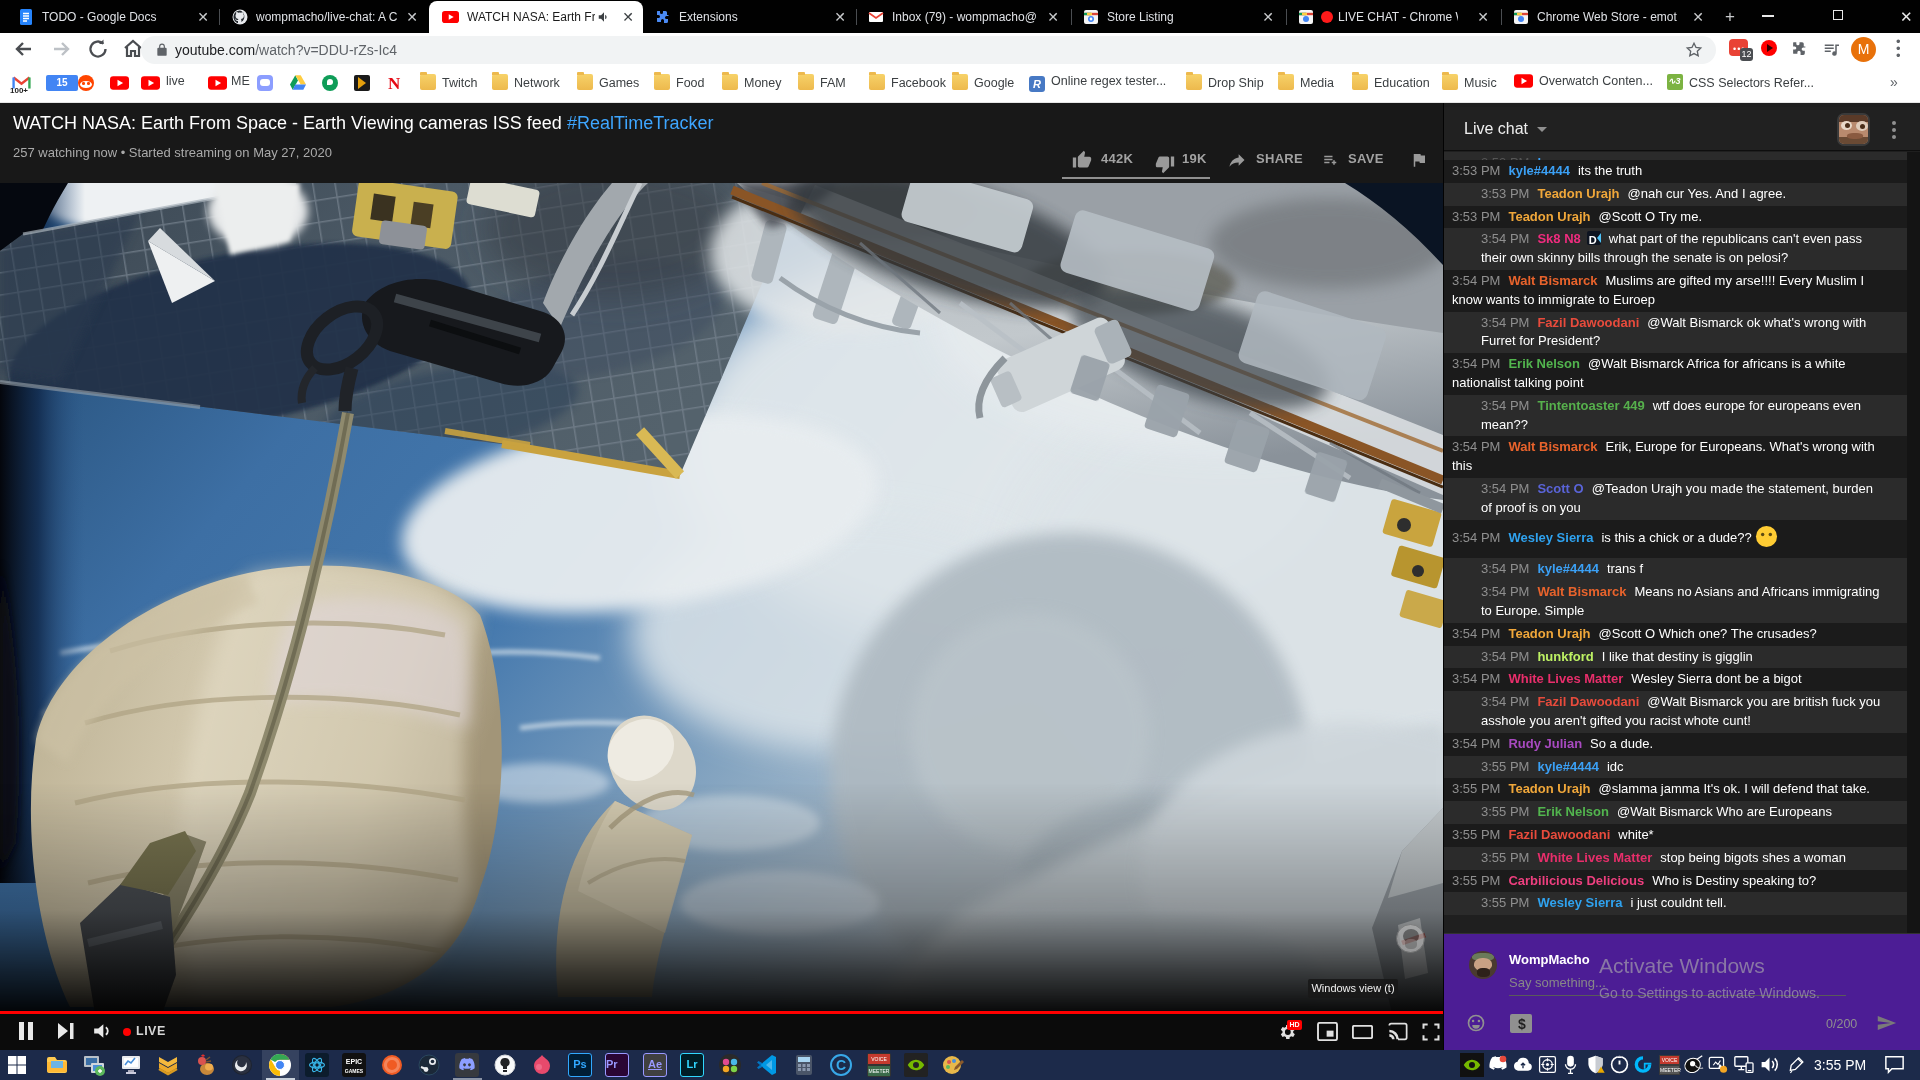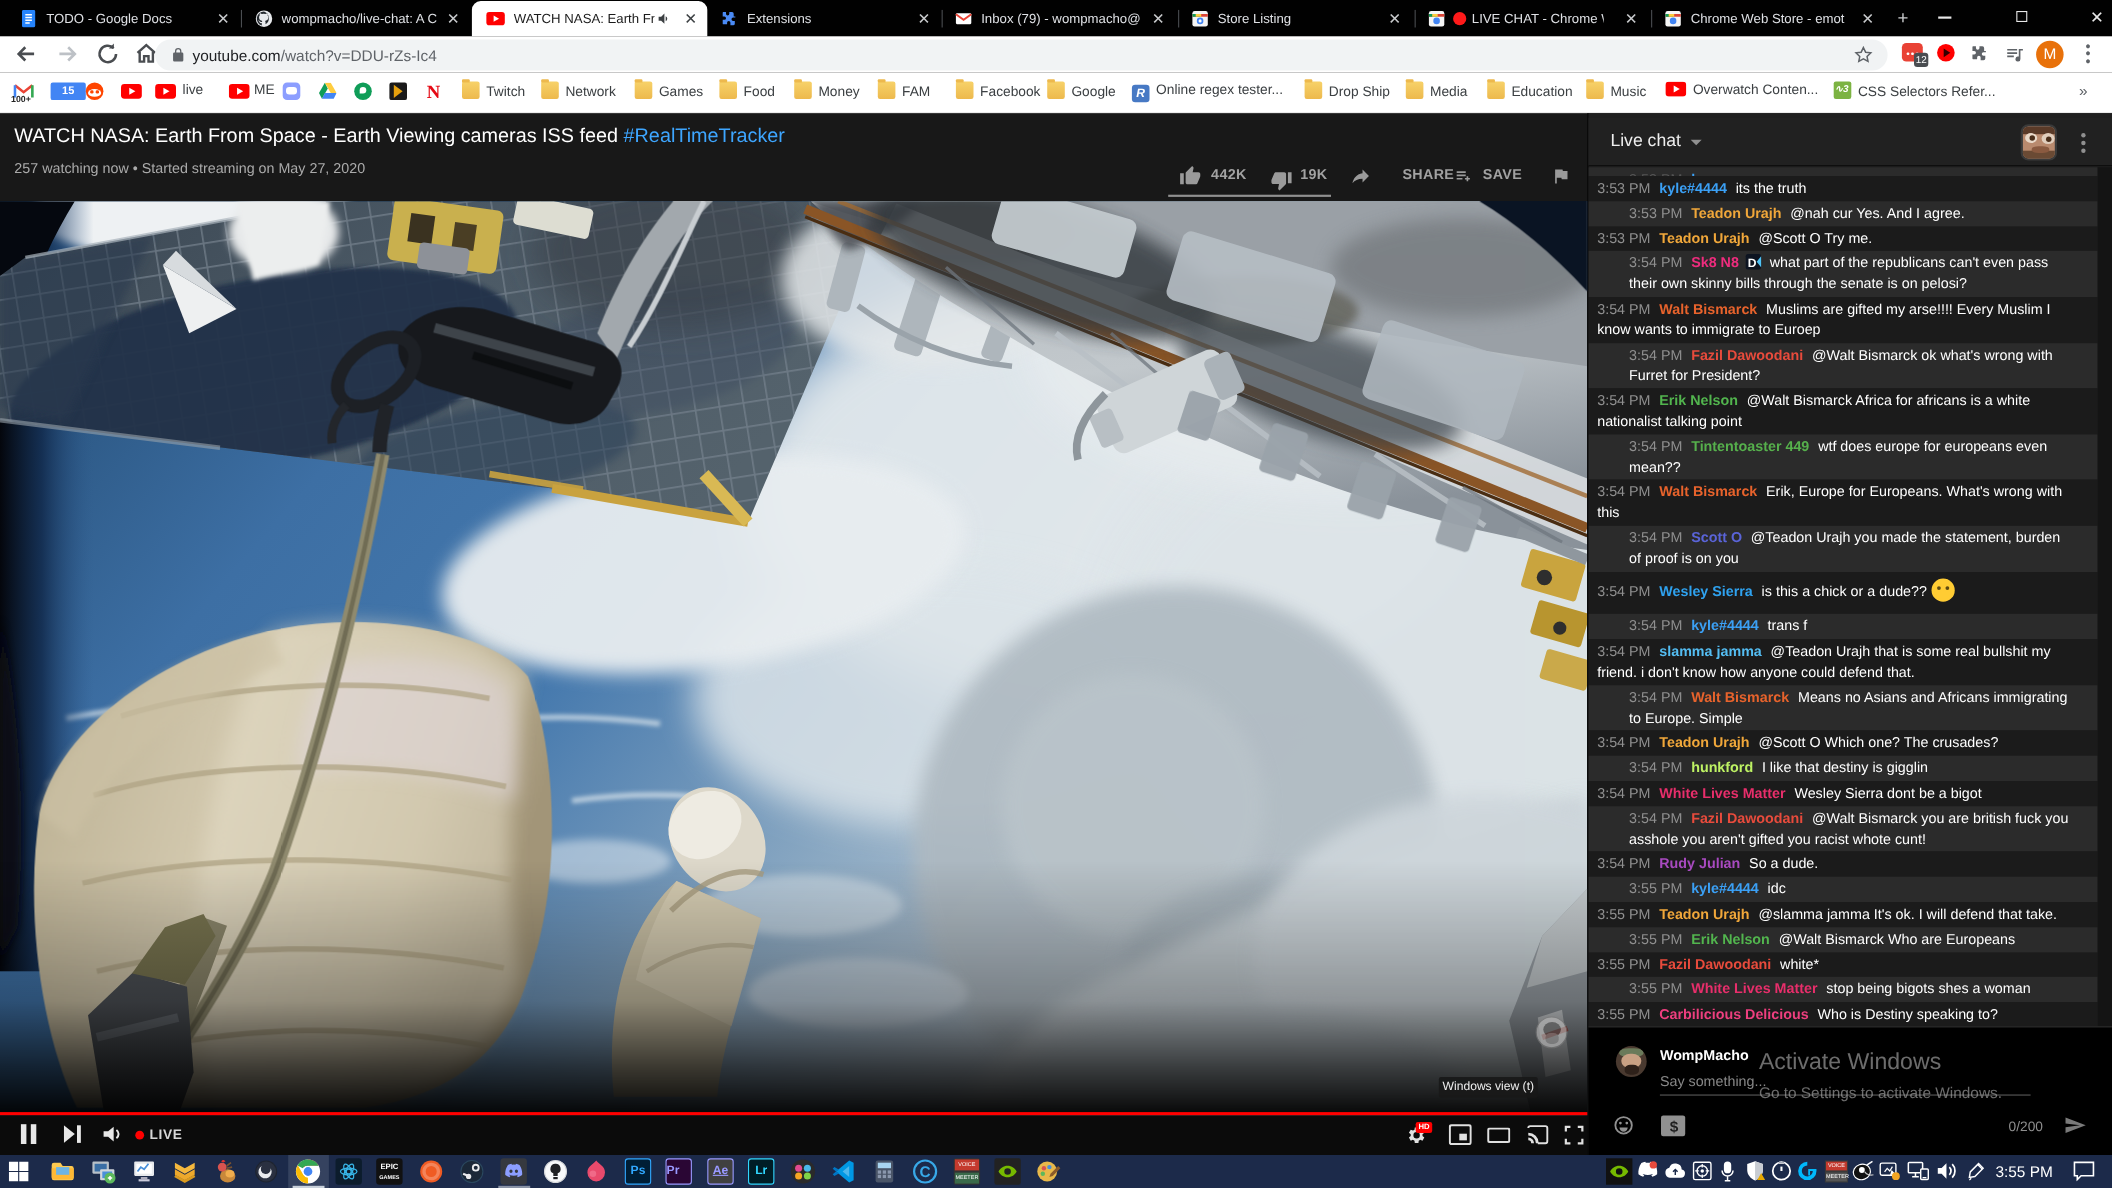--- a/index.html
+++ b/index.html
@@ -50,21 +50,21 @@
 #msgs { position:absolute; left:0; top:49px; width:463px; height:781px; overflow:hidden; }
 .m { position:relative; width:463px; font-size:13px; color:#ffffff; padding:2px 20px 2px 8px; line-height:18.8px; }
 .m.alt { background:#2b2b2b;padding-left:37px; }
 .m.dk { background:#1b1b1b; }
 .m .ts { color:#8f8f8f; margin-right:8px; }
 .m .un { font-weight:bold; margin-right:8px; }
 .badge { display:inline-block; width:14px; height:14px; background:#0d1421; vertical-align:-2px; margin:0 8px 0 -2px; position:relative; border-radius:2px; }
 .badge:before { content:"D"; position:absolute; left:2px; top:0px; color:#fff; font-size:11px; font-weight:bold; }
 .badge:after { content:""; position:absolute; right:0; top:2px; border-top:5px solid transparent; border-bottom:5px solid transparent; border-right:4px solid #4fc3f7; }
 .emoji { display:inline-block; vertical-align:-6px; }
-#chatin { position:absolute; left:0; top:830px; width:477px; height:117px; background:#000000; border-top:1px solid #323232; }
+#chatin { position:absolute; left:0; top:830px; width:477px; height:117px; background:#4c1d95; border-top:1px solid #323232; }
 
 #activate { position:absolute; left:1599px; top:851px; color:rgba(175,175,175,.62); pointer-events:none; }
 #activate .a1 { font-size:21px; }
 #activate .a2 { font-size:14px; margin-top:7px; }
 
 #taskbar { position:absolute; left:0; top:1050px; width:1920px; height:30px; background:#1c2a4a; }
 .tbi { position:absolute; top:3px; width:24px; height:24px; }
 #clock { position:absolute; left:1814px; top:7px; color:#ffffff; font-size:14px; }
 </style>
 </head>
@@ -271,21 +271,21 @@
       <path d="M1 21h4V9H1v12zm22-11c0-1.1-.9-2-2-2h-6.31l.95-4.57.03-.32c0-.41-.17-.79-.44-1.06L14.17 1 7.59 7.59C7.22 7.95 7 8.45 7 9v10c0 1.1.9 2 2 2h9c.83 0 1.54-.5 1.84-1.22l3.02-7.05c.09-.23.14-.47.14-.73v-2z"></path>
     </svg>
   <div class="actxt" style="left:1101px;">442K</div>
   <svg class="abs" style="left:1155px;top:51px;" width="20" height="20" viewBox="0 0 24 24" fill="#9a9a9a">
       <path d="M15 3H6c-.83 0-1.54.5-1.84 1.22l-3.02 7.05c-.09.23-.14.47-.14.73v2c0 1.1.9 2 2 2h6.31l-.95 4.57-.03.32c0 .41.17.79.44 1.06L9.83 23l6.59-6.59c.36-.36.58-.86.58-1.41V5c0-1.1-.9-2-2-2zm4 0v12h4V3h-4z"></path>
     </svg>
   <div class="actxt" style="left:1182px;">19K</div>
   <svg class="abs" style="left:1226px;top:47px;" width="22" height="20" viewBox="0 0 24 24" fill="#9a9a9a">
       <path d="M14 9V5l7 7-7 7v-4.1c-5 0-8.5 1.6-11 5.1 1-5 4-10 11-11z"></path>
     </svg>
-  <div class="actxt" style="left:1256px;margin-left:19px;">SHARE</div>
+  <div class="actxt" style="left:1256px;">SHARE</div>
   <svg class="abs" style="left:1321px;top:49px;" width="20" height="18" viewBox="0 0 24 24" fill="#9a9a9a">
       <path d="M3 5h11v2H3zM3 9h11v2H3zM3 13h7v2H3zM15 13v-2h2v2h2v2h-2v2h-2v-2h-2v-2z"></path>
     </svg>
   <div class="actxt" style="left:1348px;">SAVE</div>
   <svg class="abs" style="left:1410px;top:47px;" width="18" height="20" viewBox="0 0 24 24" fill="#9a9a9a">
       <path d="M14.4 6L14 4H5v17h2v-7h5.6l.4 2h7V6z"></path>
     </svg>
   <div id="video">
   <svg width="1443" height="831" viewBox="0 0 1443 831">
     <defs>
@@ -566,21 +566,20 @@
       <div class="m dk"><span class="ts">3:54 PM</span><span class="un" style="color:#52b54e">Erik Nelson</span>@Walt Bismarck Africa for africans is a white nationalist talking point</div>
       <div class="m alt"><span class="ts">3:54 PM</span><span class="un" style="color:#56b04c">Tintentoaster 449</span>wtf does europe for europeans even mean??</div>
       <div class="m dk"><span class="ts">3:54 PM</span><span class="un" style="color:#e8632c">Walt Bismarck</span>Erik, Europe for Europeans. What's wrong with this</div>
       <div class="m alt"><span class="ts">3:54 PM</span><span class="un" style="color:#5a64d8">Scott O</span>@Teadon Urajh you made the statement, burden of proof is on you</div>
       <div class="m dk" style="padding-top:5px;padding-bottom:5px;"><span class="ts">3:54 PM</span><span class="un" style="color:#2fa2ef">Wesley Sierra</span>is this a chick or a dude?? <span class="emoji"><svg width="23" height="23" viewBox="0 0 24 24">
               <circle cx="12" cy="12" r="11" fill="#ffcc33"></circle>
               <circle cx="8" cy="10" r="1.8" fill="#5d4a12"></circle>
               <circle cx="16" cy="10" r="1.8" fill="#5d4a12"></circle>
             </svg></span></div>
       <div class="m alt"><span class="ts">3:54 PM</span><span class="un" style="color:#3ba0f5">kyle#4444</span>trans f</div>
-      <div class="m dk"><span class="ts">3:54 PM</span><span class="un" style="color:#54bdf2">slamma jamma</span>@Teadon Urajh that is some real bullshit my friend. i don't know how anyone could defend that.</div>
       <div class="m alt"><span class="ts">3:54 PM</span><span class="un" style="color:#e8632c">Walt Bismarck</span>Means no Asians and Africans immigrating to Europe. Simple</div>
       <div class="m dk"><span class="ts">3:54 PM</span><span class="un" style="color:#f0a73a">Teadon Urajh</span>@Scott O Which one? The crusades?</div>
       <div class="m alt"><span class="ts">3:54 PM</span><span class="un" style="color:#bef264">hunkford</span>I like that destiny is gigglin</div>
       <div class="m dk"><span class="ts">3:54 PM</span><span class="un" style="color:#e82e6b">White Lives Matter</span>Wesley Sierra dont be a bigot</div>
       <div class="m alt"><span class="ts">3:54 PM</span><span class="un" style="color:#e84b3c">Fazil Dawoodani</span>@Walt Bismarck you are british fuck you asshole you aren't gifted you racist whote cunt!</div>
       <div class="m dk"><span class="ts">3:54 PM</span><span class="un" style="color:#a84ac0">Rudy Julian</span>So a dude.</div>
       <div class="m alt"><span class="ts">3:55 PM</span><span class="un" style="color:#3ba0f5">kyle#4444</span>idc</div>
       <div class="m dk"><span class="ts">3:55 PM</span><span class="un" style="color:#f0a73a">Teadon Urajh</span>@slamma jamma It's ok. I will defend that take.</div>
       <div class="m alt"><span class="ts">3:55 PM</span><span class="un" style="color:#52b54e">Erik Nelson</span>@Walt Bismarck Who are Europeans</div>
       <div class="m dk"><span class="ts">3:55 PM</span><span class="un" style="color:#e84b3c">Fazil Dawoodani</span>white*</div>

